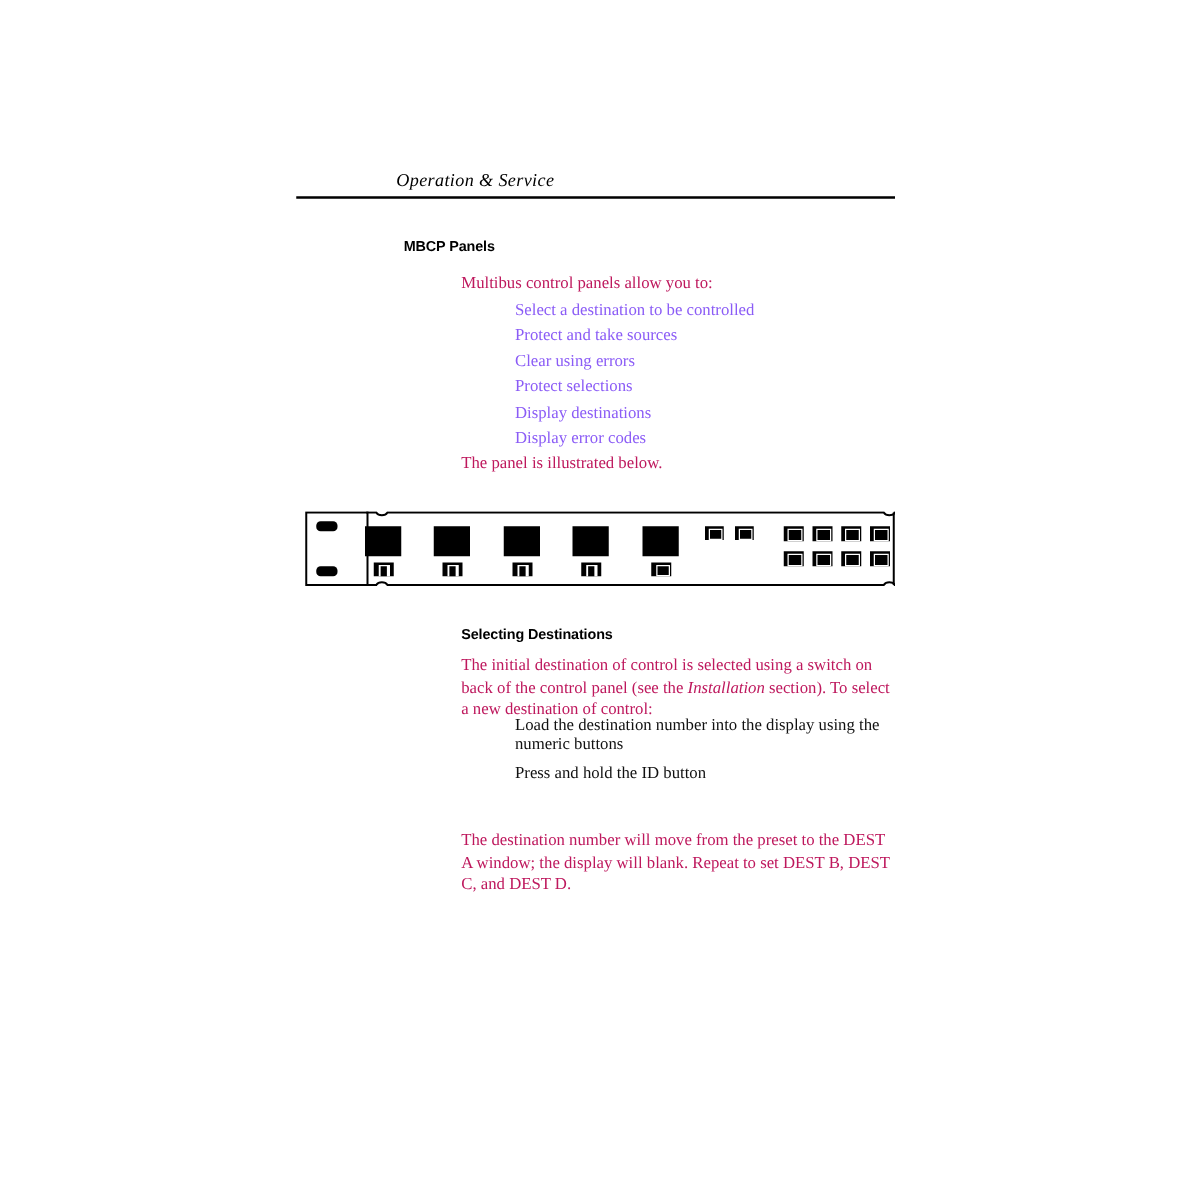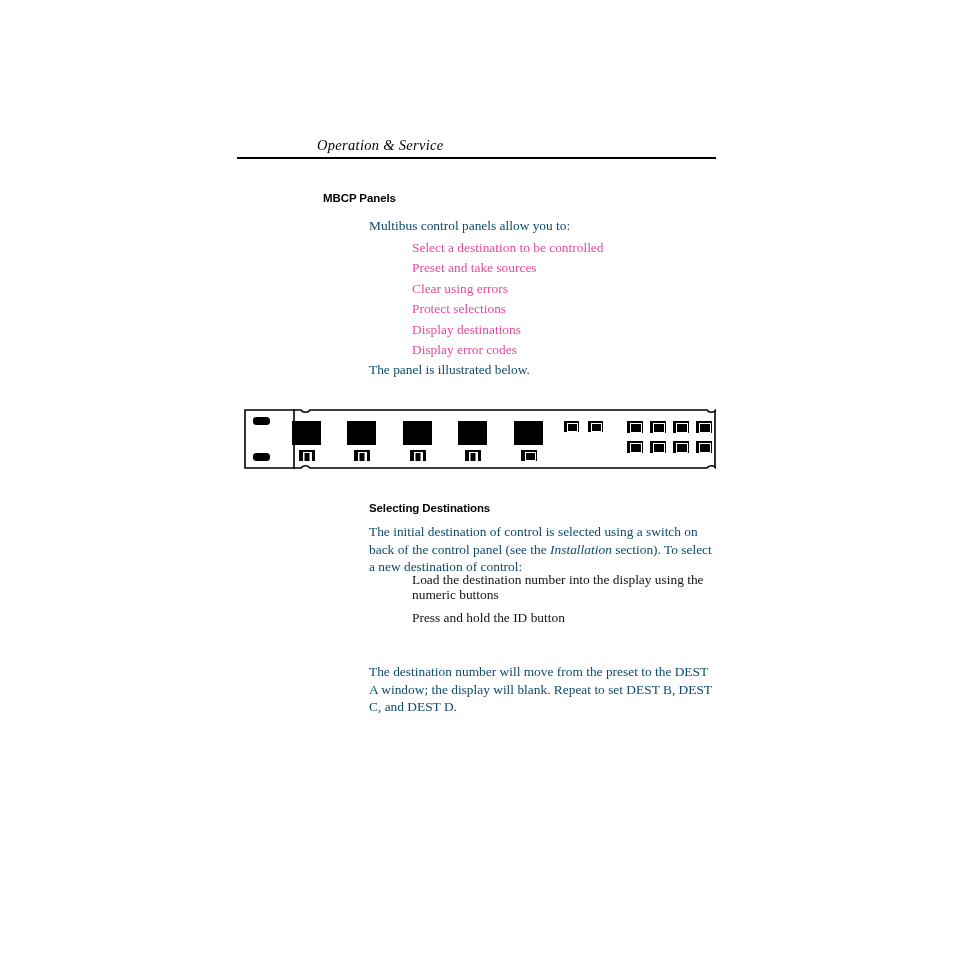--- a/index.html
+++ b/index.html
@@ -56,38 +56,38 @@
   }
   #mbcp-heading { left: 323px; top: 192px; }
   #selecting-heading { left: 369px; top: 502px; }
 
   
   .body-text {
     position: absolute;
     font-family: "Liberation Serif", serif;
     font-size: 13.4px;
     line-height: 17.5px;
-    color: #0c4a6e;
+    color: #be185d;
   }
   #intro-line { left: 369px; top: 217px; white-space: nowrap; }
   #outro-line { left: 369px; top: 361px; white-space: nowrap; text-align: right; }
 
   .bullet-list {
     position: absolute;
     left: 412px;
     top: 238px;
     margin: 0;
     padding: 0;
     list-style: none;
   }
   .bullet-list li {
     font-family: "Liberation Serif", serif;
     font-size: 13.4px;
     line-height: 20.4px;
-    color: #ec4899;
+    color: #8b5cf6;
     white-space: nowrap;
   }
 
   #sel-para-1 {
     left: 369px;
     top: 523px;
     width: 348px;
   }
   #sel-para-2 {
     left: 369px;
@@ -130,21 +130,21 @@
 
   <div class="running-head">Operation &amp; Service</div>
   <div class="header-rule"></div>
 
   <div class="head-a" id="mbcp-heading">MBCP Panels</div>
 
   <div class="body-text" id="intro-line">Multibus control panels allow you to:</div>
 
   <ul class="bullet-list">
     <li>Select a destination to be controlled</li>
-    <li>Preset and take sources</li>
+    <li>Protect and take sources</li>
     <li>Clear using errors</li>
     <li>Protect selections</li>
     <li>Display destinations</li>
     <li>Display error codes</li>
   </ul>
 
   <div class="body-text" id="outro-line">The panel is illustrated below.</div>
 
   <div id="panel-figure">
     <svg width="472" height="60" viewBox="0 0 472 60" xmlns="http://www.w3.org/2000/svg">

